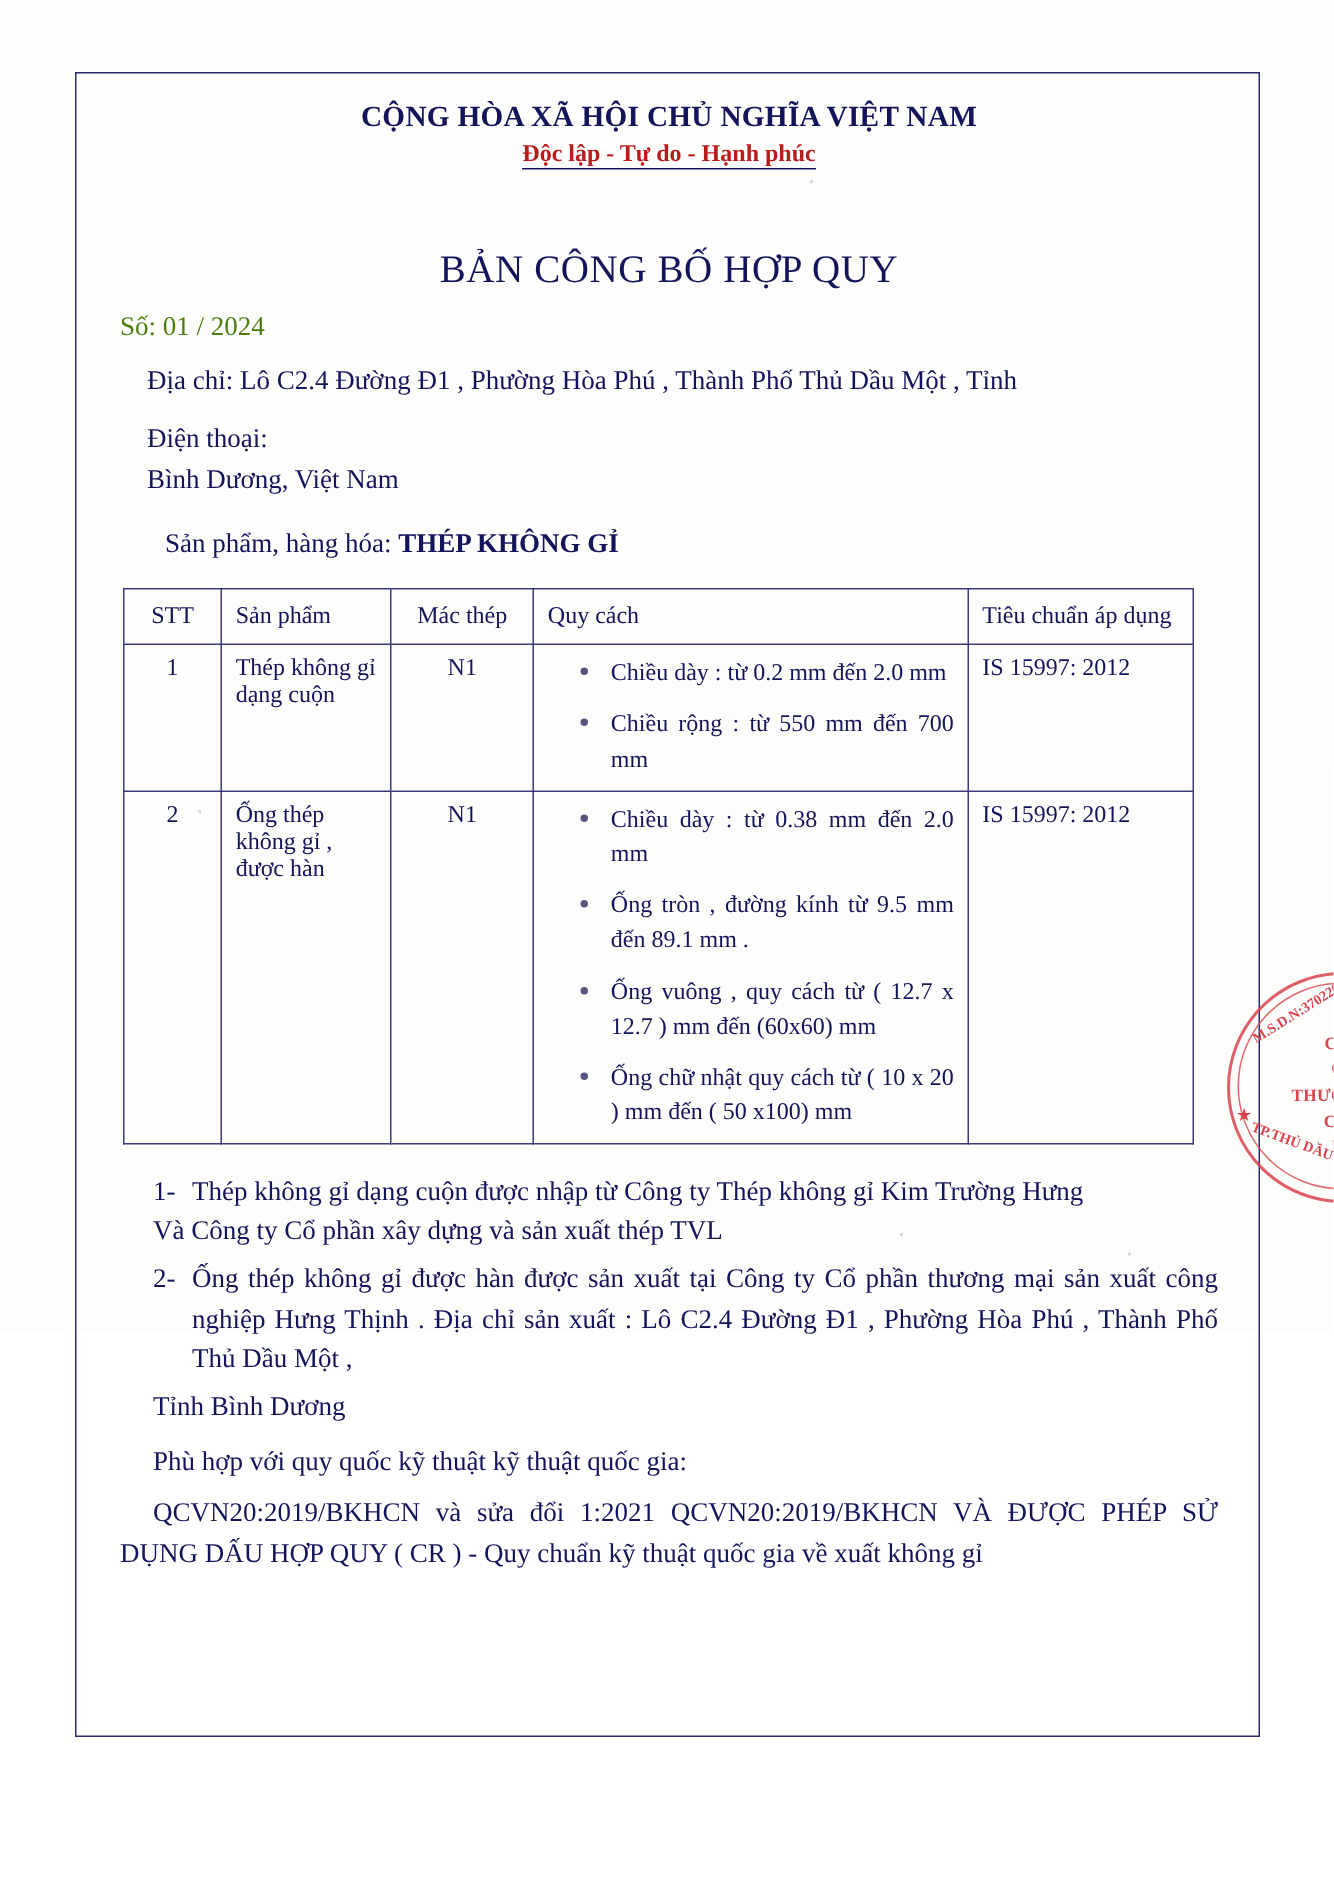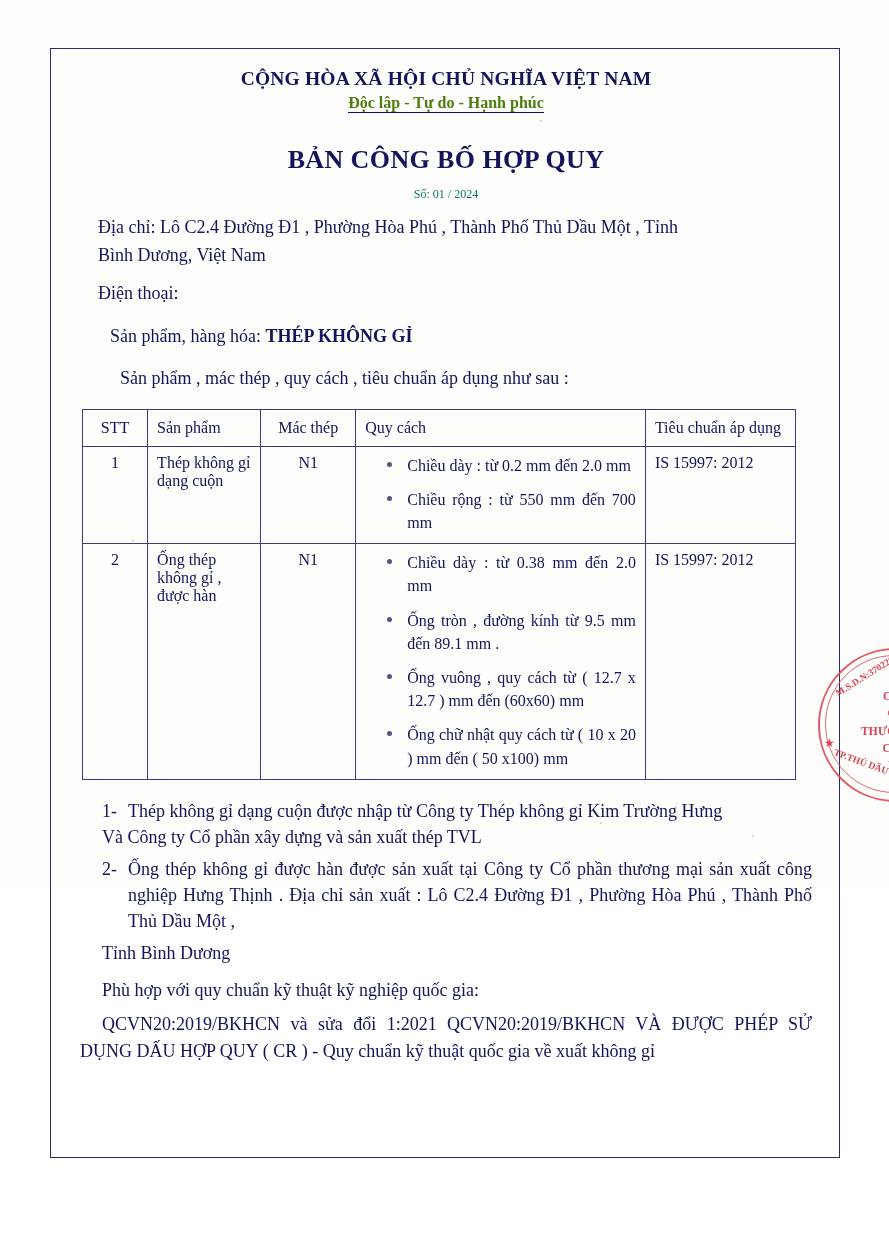--- a/index.html
+++ b/index.html
@@ -44,39 +44,39 @@
     font-weight: bold;
     font-size: 19.5px;
     letter-spacing: 0.2px;
     color: #14145a;
     margin-top: 6px;
   }
   .nat-sub {
     text-align: center;
     font-weight: bold;
     font-size: 16px;
-    color: #4d7c0f;
+    color: #b91c1c;
     margin-top: 4px;
   }
   .nat-sub span.u {
     border-bottom: 1.2px solid #14145a;
     padding-bottom: 1px;
   }
   .doc-title {
     text-align: center;
-    font-weight: bold;
+    font-weight: normal;
     font-size: 26px;
     color: #14145a;
-    margin-top: 33px;
+    margin-top: 53px;
     letter-spacing: 0.4px;
   }
   .doc-number {
-    text-align: center;
-    font-size: 12px;
-    color: #0f766e;
+    text-align: left;
+    font-size: 18px;
+    color: #4d7c0f;
     margin-top: 12px;
   }
   .body-line {
     font-size: 18px;
     color: #14145a;
     margin-top: 13px;
     line-height: 1.42;
   }
   .body-line.indent {
     padding-left: 18px;
@@ -262,28 +262,27 @@
 
   <div class="inner">
 
     <div class="nat-title">CỘNG HÒA XÃ HỘI CHỦ NGHĨA VIỆT NAM</div>
     <div class="nat-sub"><span class="u">Độc lập - Tự do - Hạnh phúc</span></div>
 
     <div class="doc-title">BẢN CÔNG BỐ HỢP QUY</div>
     <div class="doc-number">Số: 01 / 2024</div>
 
     <div class="body-line indent">Địa chỉ: Lô C2.4 Đường Đ1 , Phường Hòa Phú , Thành Phố Thủ Dầu Một , Tỉnh</div>
+    <div class="body-line indent">Điện thoại:</div>
     <div class="body-line indent" style="margin-top:2px;">Bình Dương, Việt Nam</div>
-    <div class="body-line indent">Điện thoại:</div>
 
     <div class="body-line indent2">
       <span>Sản phẩm, hàng hóa:</span>
       <b>THÉP KHÔNG GỈ</b>
     </div>
-    <div class="body-line indent2" style="margin-top:17px;padding-left:40px;">Sản phẩm , mác thép , quy cách , tiêu chuẩn áp dụng như sau :</div>
 
     <div class="tbl-wrap">
       <table class="spec">
         <thead>
           <tr>
             <th class="col-stt">STT</th>
             <th class="col-sp">Sản phẩm</th>
             <th class="col-mac">Mác thép</th>
             <th class="col-qc">Quy cách</th>
             <th class="col-tc">Tiêu chuẩn áp dụng</th>
@@ -327,21 +326,21 @@
       </div>
       <div class="note-cont2">Và Công ty Cổ phần xây dựng và sản xuất thép TVL</div>
 
       <div class="note-item" style="margin-top:6px;">
         <div class="note-num">2-</div>
         <div class="note-text">Ống thép không gỉ được hàn được sản xuất tại Công ty Cổ phần thương mại sản xuất công nghiệp Hưng Thịnh . Địa chỉ sản xuất : Lô C2.4 Đường Đ1 , Phường Hòa Phú , Thành Phố Thủ Dầu Một ,</div>
       </div>
       <div class="note-cont2" style="margin-top:6px;">Tỉnh Bình Dương</div>
     </div>
 
-    <div class="tail-line">Phù hợp với quy chuẩn kỹ thuật kỹ nghiệp quốc gia:</div>
+    <div class="tail-line">Phù hợp với quy quốc kỹ thuật kỹ thuật quốc gia:</div>
     <div class="tail-block">
       <span class="first" style="display:inline;padding-left:22px;">QCVN20:2019/BKHCN và sửa đổi 1:2021  QCVN20:2019/BKHCN VÀ ĐƯỢC PHÉP SỬ DỤNG DẤU HỢP QUY ( CR ) -  Quy chuẩn kỹ thuật quốc gia về xuất không gỉ</span>
     </div>
 
   </div>
 
   <div class="stamp">
     <div class="ring"></div>
     <div class="ring2"></div>
     <div class="arc-top">M.S.D.N:3702266</div>

